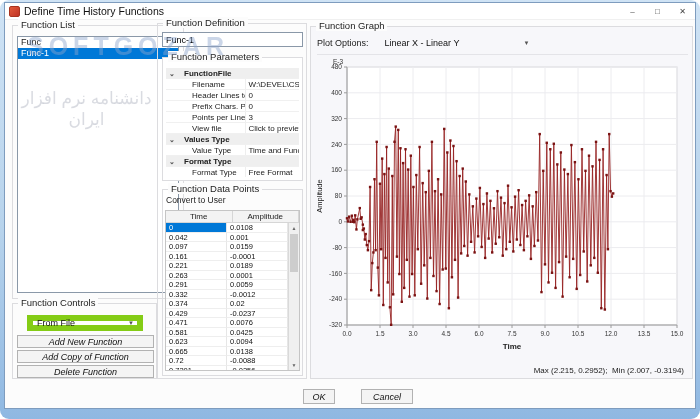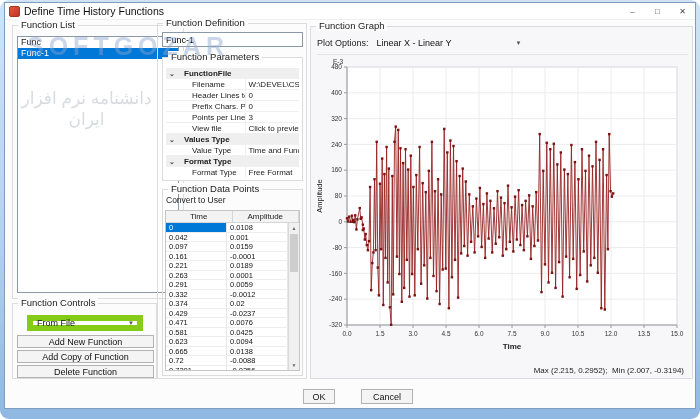--- a/index.html
+++ b/index.html
@@ -32,21 +32,21 @@
   .listbox { position:absolute; left:4px; right:4px; top:10px; bottom:5px;
              background:#fff; border:1px solid #8a98a8; overflow:hidden; }
   .list-item { font-size:9px; color:#1a1a1a; padding:0 3px; height:11px; line-height:11px; }
   .list-item.sel { background:#0078d7; color:#fff; }
 
   .combo { background:#fff; border:6px solid #84cc16; font-size:9px; color:#111;
            display:flex; align-items:center; padding:0 4px; position:relative; }
   .combo .arrow { position:absolute; right:3px; font-size:6px; color:#555; }
 
   .btn { background:#f4f4f4; border:1px solid #b2b2b2; font-size:9px; color:#111;
-         display:flex; align-items:center; justify-content:center; }
+         display:flex; align-items:center; justify-content:center;font-style:italic; }
 
   
   .pg { position:absolute; left:3px; right:3px; top:10px; bottom:3px; background:#fff;
         font-size:8px; overflow:hidden; }
   .pg-row { display:flex; height:11px; line-height:11px; border-bottom:1px solid #f0f0f0; }
   .pg-cat { background:#efefef; font-weight:bold; color:#111; }
   .pg-chev { width:12px; text-align:center; color:#555; font-size:7px; }
   .pg-label { flex:0 0 50%; padding-left:14px; color:#222; white-space:nowrap; overflow:hidden; }
   .pg-cat .pg-label { padding-left:6px; }
   .pg-value { flex:1; border-left:1px solid #eee; padding-left:3px; color:#222;
@@ -68,21 +68,21 @@
                border-left:1px solid #d9d9d9; }
   .sb-arrow { position:absolute; left:0; right:0; height:10px; font-size:5px; color:#666;
               display:flex; align-items:center; justify-content:center; }
   .sb-up { top:0; } .sb-down { bottom:0; }
   .sb-thumb { position:absolute; left:1px; right:1px; top:11px; height:38px; background:#cdcdcd; }
 
   
   .graph-group { background:#f7f7fa;padding-left:22px; }
   .plot-options-row { position:absolute; left:6px; top:8px; right:6px; height:16px;
                       display:flex; align-items:center; font-size:9px; color:#222; }
-  .plot-combo { margin-left:8px; position:relative; padding-right:70px; font-size:9px; color:#111; }
+  .plot-combo { margin-left:16px; position:relative; padding-right:70px; font-size:9px; color:#111; }
   .plot-combo .arrow { position:absolute; right:0; top:2px; font-size:6px; color:#555; }
   .plot-rule { position:absolute; left:6px; right:4px; top:27px; height:1px; background:#e4e4e8; }
   .annotation { position:absolute; right:8px; bottom:3px; font-size:8px; color:#222; }
 
   
   .ok-btn { position:absolute; left:298px; top:386px; width:32px; height:15px; }
   .cancel-btn { position:absolute; left:356px; top:386px; width:52px; height:15px; }
 
   
   .wm-brand { position:absolute; left:27px; top:32px; font-size:25px; font-weight:bold;

